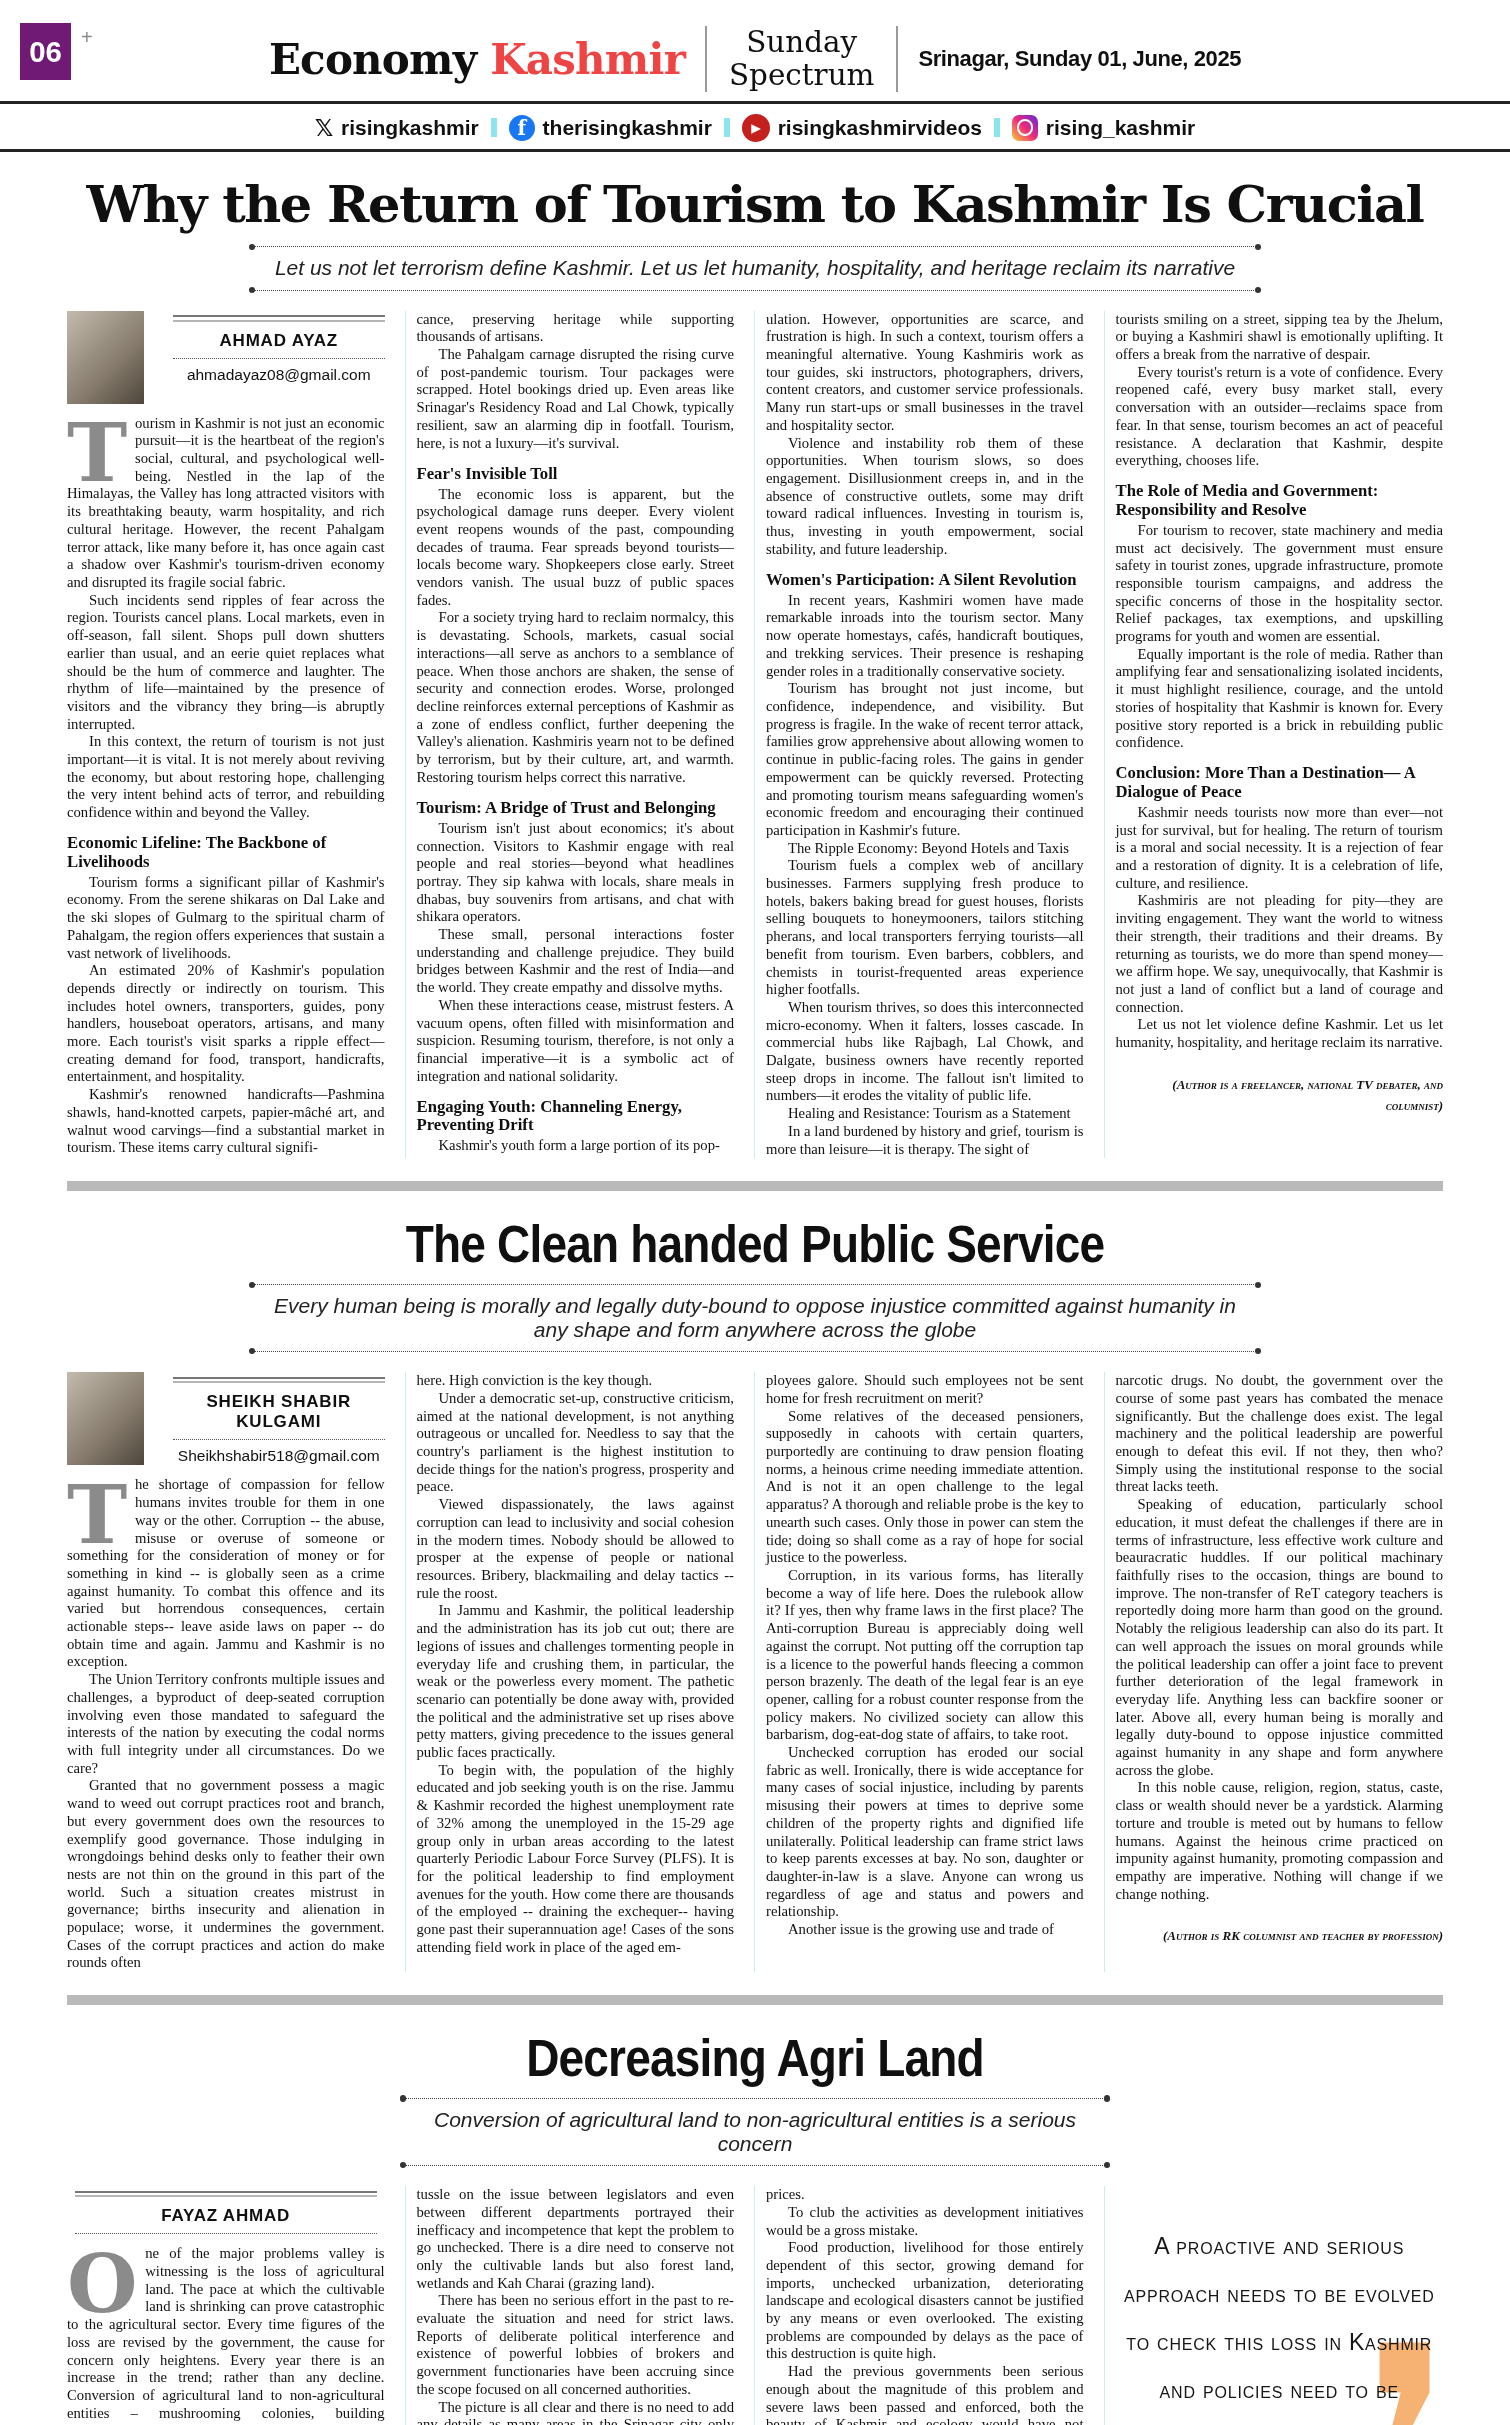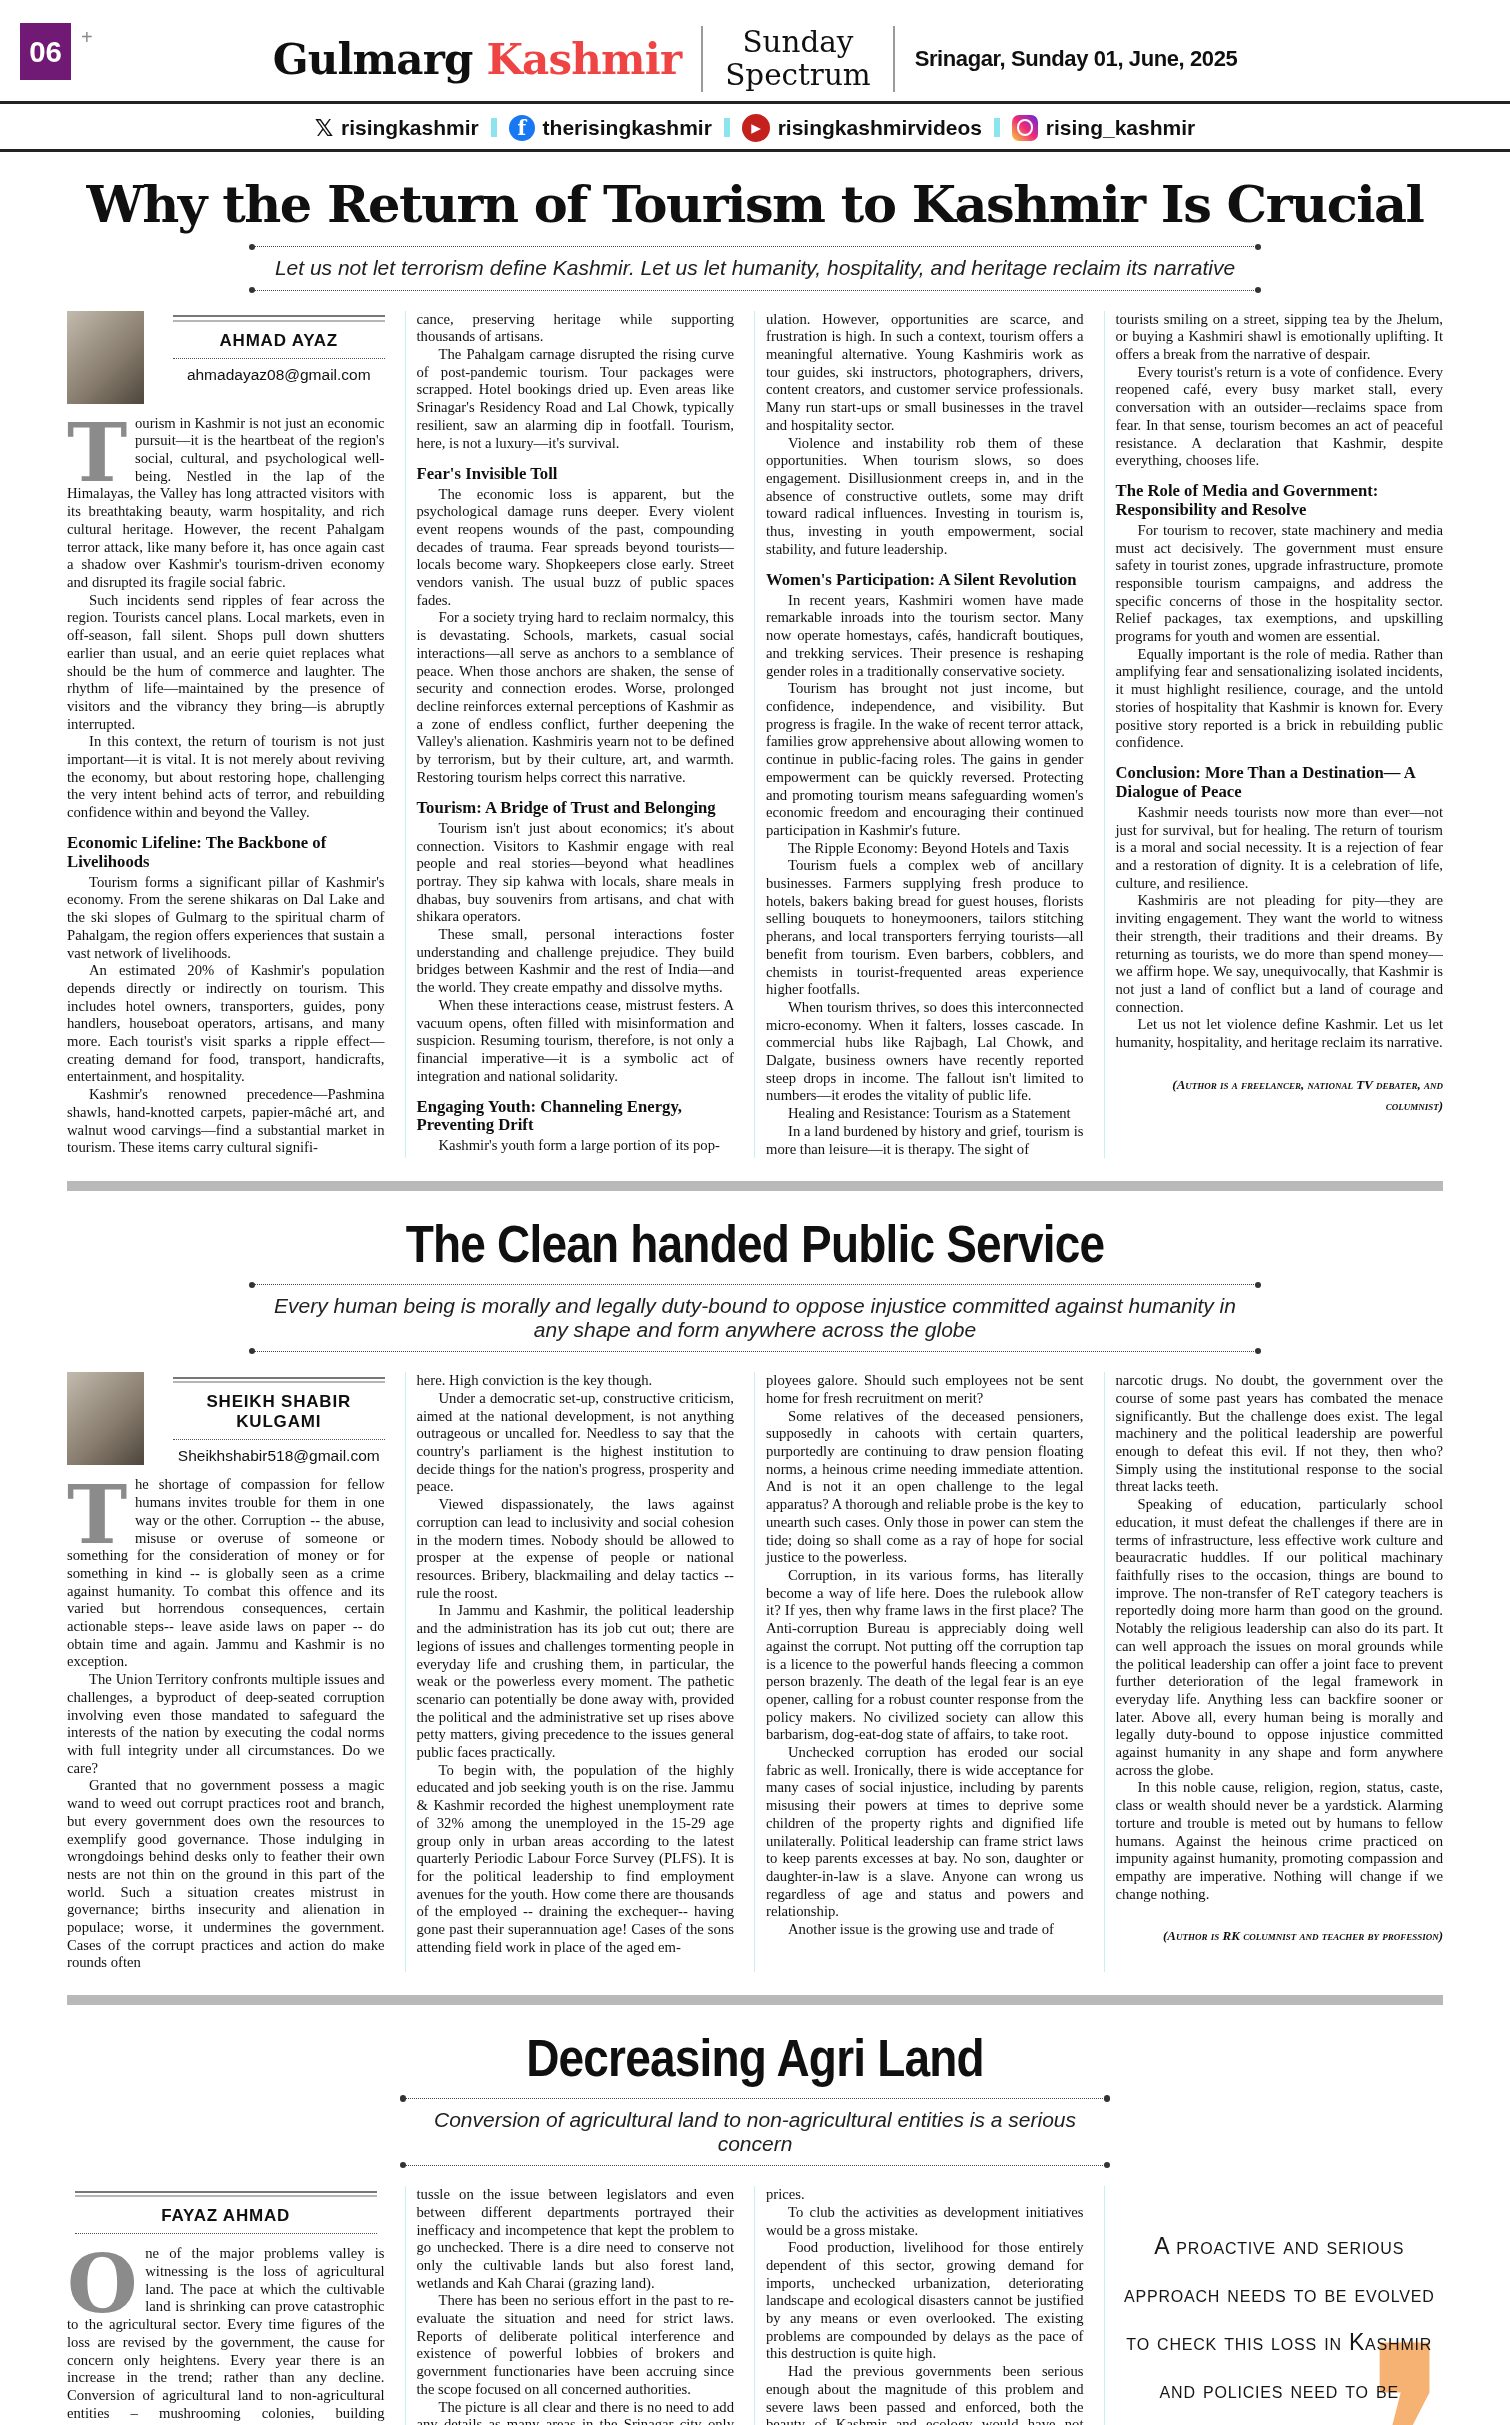--- a/index.html
+++ b/index.html
@@ -83,21 +83,21 @@
 </style>
 </head>
 <body>
 
 <div class="page">
 
   <div class="header">
     <div class="pagenum">06</div>
     <div class="regplus">+</div>
     <div class="masthead">
-      <div class="brand"><span>Gulmarg</span> <span class="k">Kashmir</span></div>
+      <div class="brand"><span>Economy</span> <span class="k">Kashmir</span></div>
       <div class="edition">
         <div>Sunday</div>
         <div>Spectrum</div>
       </div>
       <div class="hdate">Srinagar, Sunday 01, June, 2025</div>
     </div>
     <div class="hrule1"></div>
     <div class="socials">
       <div class="soc">
           <span class="icx">𝕏</span>
@@ -137,21 +137,21 @@
               <div class="author-dot"></div>
               <div class="author-email">ahmadayaz08@gmail.com</div>
             </div>
           </div>
           <p class="para first"><span class="dropcap">T</span>ourism in Kashmir is not just an economic pursuit—it is the heartbeat of the region's social, cultural, and psychological well-being. Nestled in the lap of the Himalayas, the Valley has long attracted visitors with its breathtaking beauty, warm hospitality, and rich cultural heritage. However, the recent Pahalgam terror attack, like many before it, has once again cast a shadow over Kashmir's tourism-driven economy and disrupted its fragile social fabric.</p>
           <p class="para">Such incidents send ripples of fear across the region. Tourists cancel plans. Local markets, even in off-season, fall silent. Shops pull down shutters earlier than usual, and an eerie quiet replaces what should be the hum of commerce and laughter. The rhythm of life—maintained by the presence of visitors and the vibrancy they bring—is abruptly interrupted.</p>
           <p class="para">In this context, the return of tourism is not just important—it is vital. It is not merely about reviving the economy, but about restoring hope, challenging the very intent behind acts of terror, and rebuilding confidence within and beyond the Valley.</p>
           <h4 class="bheading">Economic Lifeline: The Backbone of Livelihoods</h4>
           <p class="para">Tourism forms a significant pillar of Kashmir's economy. From the serene shikaras on Dal Lake and the ski slopes of Gulmarg to the spiritual charm of Pahalgam, the region offers experiences that sustain a vast network of livelihoods.</p>
           <p class="para">An estimated 20% of Kashmir's population depends directly or indirectly on tourism. This includes hotel owners, transporters, guides, pony handlers, houseboat operators, artisans, and many more. Each tourist's visit sparks a ripple effect—creating demand for food, transport, handicrafts, entertainment, and hospitality.</p>
-          <p class="para">Kashmir's renowned precedence—Pashmina shawls, hand-knotted carpets, papier-mâché art, and walnut wood carvings—find a substantial market in tourism. These items carry cultural signifi-</p>
+          <p class="para">Kashmir's renowned handicrafts—Pashmina shawls, hand-knotted carpets, papier-mâché art, and walnut wood carvings—find a substantial market in tourism. These items carry cultural signifi-</p>
         </div>
         <div class="col">
           <p class="para ni">cance, preserving heritage while supporting thousands of artisans.</p>
           <p class="para">The Pahalgam carnage disrupted the rising curve of post-pandemic tourism. Tour packages were scrapped. Hotel bookings dried up. Even areas like Srinagar's Residency Road and Lal Chowk, typically resilient, saw an alarming dip in footfall. Tourism, here, is not a luxury—it's survival.</p>
           <h4 class="bheading">Fear's Invisible Toll</h4>
           <p class="para">The economic loss is apparent, but the psychological damage runs deeper. Every violent event reopens wounds of the past, compounding decades of trauma. Fear spreads beyond tourists—locals become wary. Shopkeepers close early. Street vendors vanish. The usual buzz of public spaces fades.</p>
           <p class="para">For a society trying hard to reclaim normalcy, this is devastating. Schools, markets, casual social interactions—all serve as anchors to a semblance of peace. When those anchors are shaken, the sense of security and connection erodes. Worse, prolonged decline reinforces external perceptions of Kashmir as a zone of endless conflict, further deepening the Valley's alienation. Kashmiris yearn not to be defined by terrorism, but by their culture, art, and warmth. Restoring tourism helps correct this narrative.</p>
           <h4 class="bheading">Tourism: A Bridge of Trust and Belonging</h4>
           <p class="para">Tourism isn't just about economics; it's about connection. Visitors to Kashmir engage with real people and real stories—beyond what headlines portray. They sip kahwa with locals, share meals in dhabas, buy souvenirs from artisans, and chat with shikara operators.</p>
           <p class="para">These small, personal interactions foster understanding and challenge prejudice. They build bridges between Kashmir and the rest of India—and the world. They create empathy and dissolve myths.</p>

